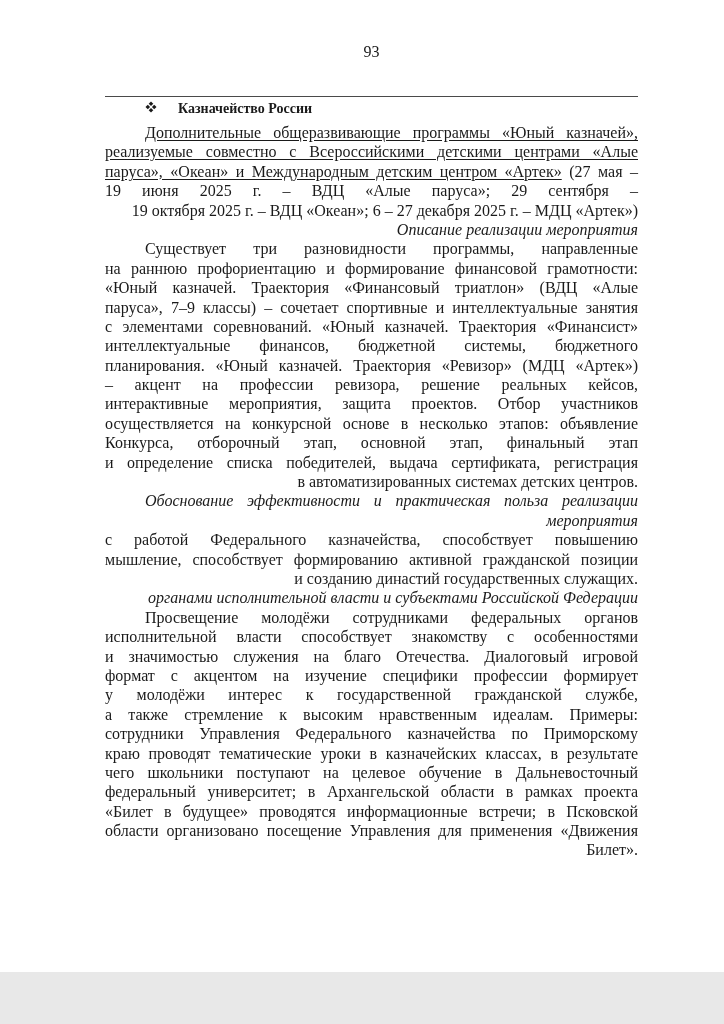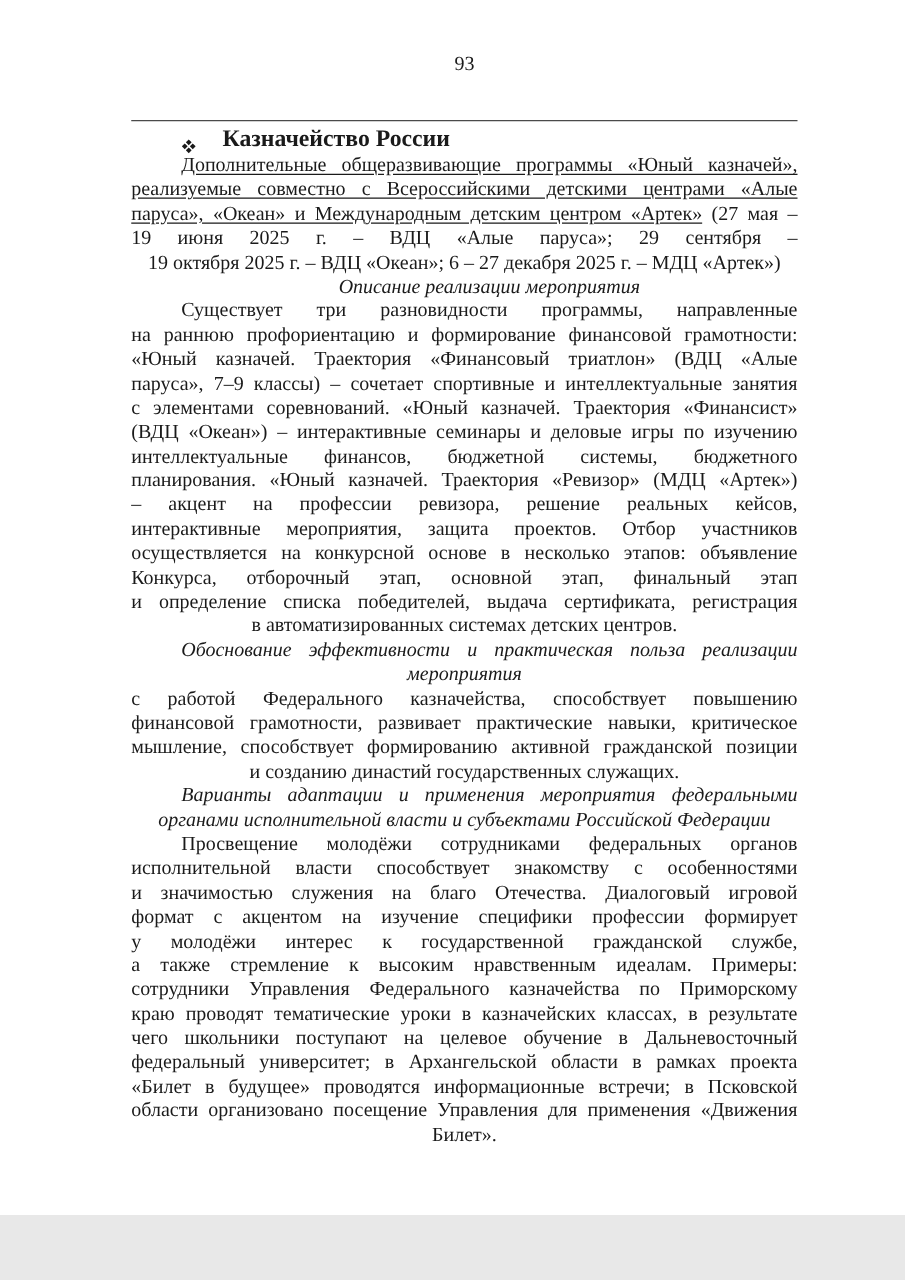--- a/index.html
+++ b/index.html
@@ -27,36 +27,36 @@
     top: 96px;
     width: 533px;
   }
   .rule {
     border-top: 1.5px solid #4a4a4a;
     height: 0;
     margin: 0 0 4px 0;
   }
   .heading {
     display: flex;
-    align-items: flex-end;
+    align-items: flex-start;
     height: 22px;
     padding-left: 40px;
-    font-size: 19px;
+    font-size: 14px;
     font-weight: bold;
   }
   .heading .bullet { width: 12px; height: 12px; margin-right: 21px; flex: 0 0 auto; }
   .ln {
     height: 19.4px;
     line-height: 19.4px;
     font-size: 16px;
     white-space: normal;
     overflow: visible;
   }
   .j { text-align: justify; text-align-last: justify; }
-  .l { text-align: center; }
+  .l { text-align: right; }
   .ind { text-indent: 40px; }
   .it { font-style: italic; }
   .u { text-decoration: underline; text-underline-offset: 2px; }
 </style>
 </head>
 <body>
 
 <div class="page">
 
   <div class="pagenum">93</div>
@@ -82,38 +82,35 @@
     <div class="ln j"><span class="u">паруса», «Океан» и Международным детским центром «Артек»</span><span> (27 мая –</span></div>
     <div class="ln j">19 июня 2025 г. – ВДЦ «Алые паруса»; 29 сентября –</div>
     <div class="ln l">19 октября 2025 г. – ВДЦ «Океан»; 6 – 27 декабря 2025 г. – МДЦ «Артек»)</div>
 
     <div class="ln l ind it">Описание реализации мероприятия</div>
     <div class="ln j ind">Существует три разновидности программы, направленные</div>
     <div class="ln j">на раннюю профориентацию и формирование финансовой грамотности:</div>
     <div class="ln j">«Юный казначей. Траектория «Финансовый триатлон» (ВДЦ «Алые</div>
     <div class="ln j">паруса», 7–9 классы) – сочетает спортивные и интеллектуальные занятия</div>
     <div class="ln j">с элементами соревнований. «Юный казначей. Траектория «Финансист»</div>
-    <div class="ln j">(ВДЦ «Океан») – интерактивные семинары и деловые игры по изучению</div>
     <div class="ln j">интеллектуальные финансов, бюджетной системы, бюджетного</div>
     <div class="ln j">планирования. «Юный казначей. Траектория «Ревизор» (МДЦ «Артек»)</div>
     <div class="ln j">– акцент на профессии ревизора, решение реальных кейсов,</div>
     <div class="ln j">интерактивные мероприятия, защита проектов. Отбор участников</div>
     <div class="ln j">осуществляется на конкурсной основе в несколько этапов: объявление</div>
     <div class="ln j">Конкурса, отборочный этап, основной этап, финальный этап</div>
     <div class="ln j">и определение списка победителей, выдача сертификата, регистрация</div>
     <div class="ln l">в автоматизированных системах детских центров.</div>
 
     <div class="ln j ind it">Обоснование эффективности и практическая польза реализации</div>
     <div class="ln l it">мероприятия</div>
     <div class="ln j">с работой Федерального казначейства, способствует повышению</div>
-    <div class="ln j">финансовой грамотности, развивает практические навыки, критическое</div>
     <div class="ln j">мышление, способствует формированию активной гражданской позиции</div>
     <div class="ln l">и созданию династий государственных служащих.</div>
 
-    <div class="ln j ind it">Варианты адаптации и применения мероприятия федеральными</div>
     <div class="ln l it">органами исполнительной власти и субъектами Российской Федерации</div>
     <div class="ln j ind">Просвещение молодёжи сотрудниками федеральных органов</div>
     <div class="ln j">исполнительной власти способствует знакомству с особенностями</div>
     <div class="ln j">и значимостью служения на благо Отечества. Диалоговый игровой</div>
     <div class="ln j">формат с акцентом на изучение специфики профессии формирует</div>
     <div class="ln j">у молодёжи интерес к государственной гражданской службе,</div>
     <div class="ln j">а также стремление к высоким нравственным идеалам. Примеры:</div>
     <div class="ln j">сотрудники Управления Федерального казначейства по Приморскому</div>
     <div class="ln j">краю проводят тематические уроки в казначейских классах, в результате</div>
     <div class="ln j">чего школьники поступают на целевое обучение в Дальневосточный</div>

